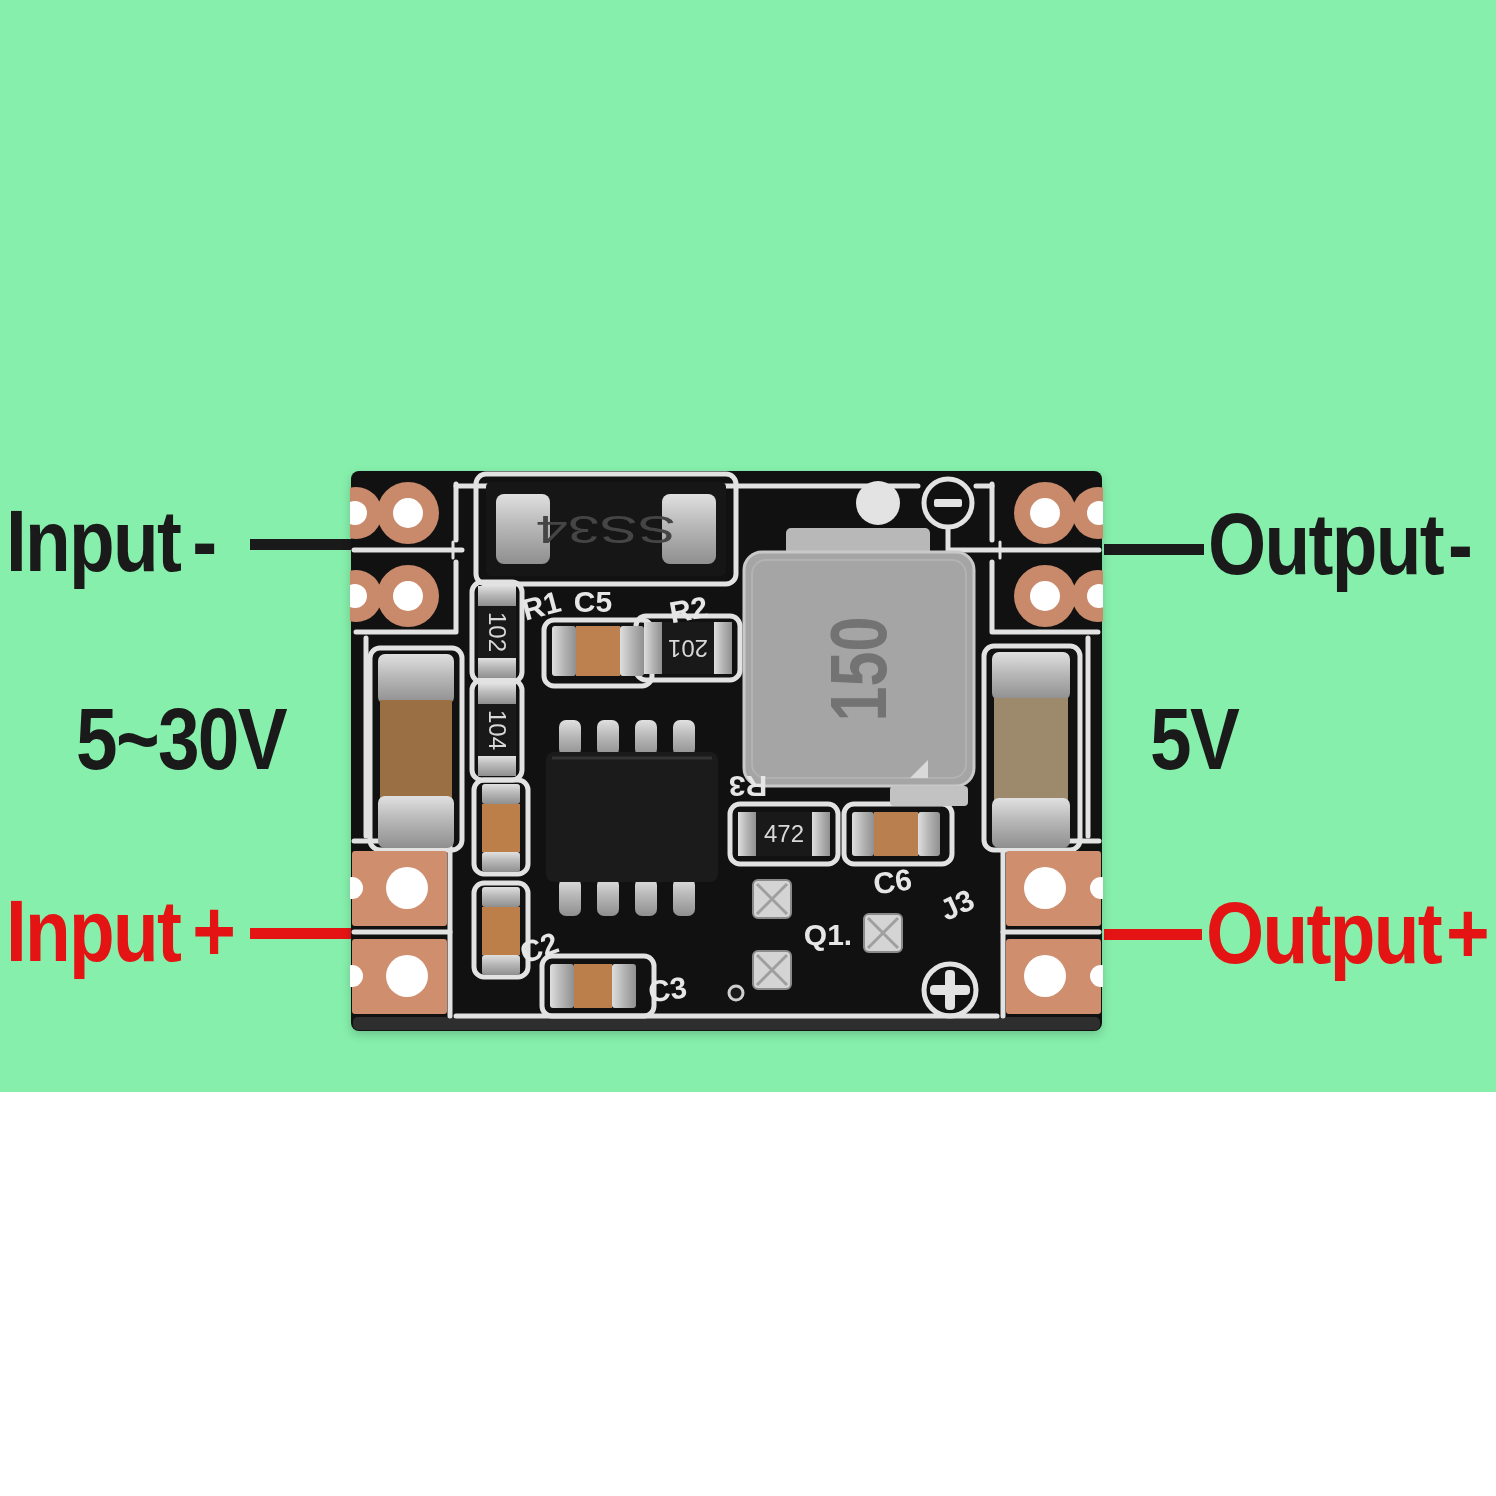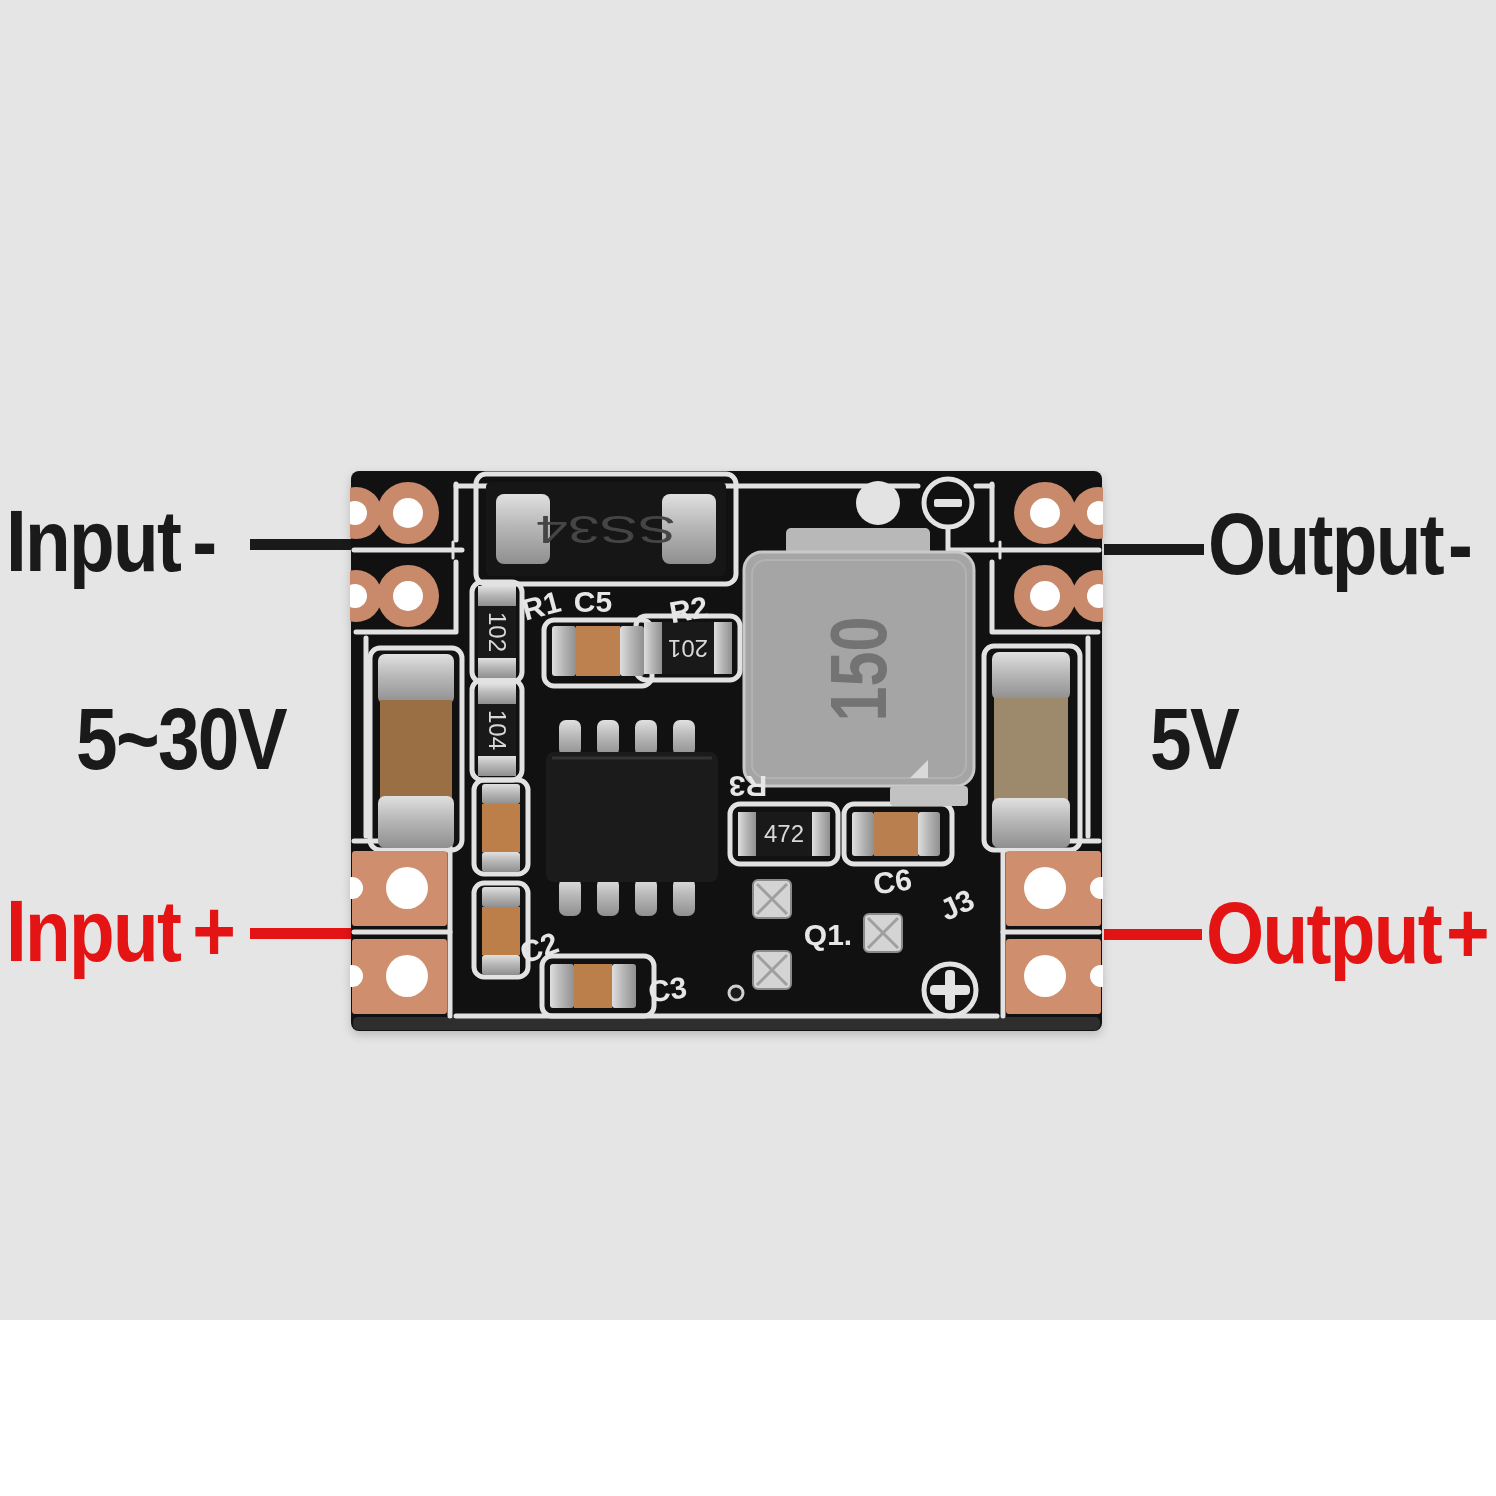--- a/index.html
+++ b/index.html
@@ -1,16 +1,16 @@
 <!DOCTYPE html>
 <html><head>
 <meta charset="utf-8">
 <style>
   html,body{margin:0;padding:0;background:#fff;}
-  #stage{position:relative;width:1496px;height:1320px;background:#e5e5e5;overflow:hidden;
+  #stage{position:relative;width:1496px;height:1092px;background:#86efac;overflow:hidden;
          font-family:"Liberation Sans",sans-serif;}
   .ann-row{position:absolute;display:flex;align-items:center;font-size:88px;font-weight:600;
            letter-spacing:-2px;line-height:1;color:#1a1a1a;transform:scaleX(0.85);
            transform-origin:0 50%;white-space:nowrap;}
   .gap-wide{gap:14px;}
   .gap-narrow{gap:6px;}
   .red{color:#e51414;}
   .volt{position:absolute;font-size:88px;font-weight:600;letter-spacing:-2px;line-height:1;
         color:#1a1a1a;transform:scaleX(0.85);transform-origin:0 50%;white-space:nowrap;}
   .wire{position:absolute;height:11px;background:#1a1a1a;}

